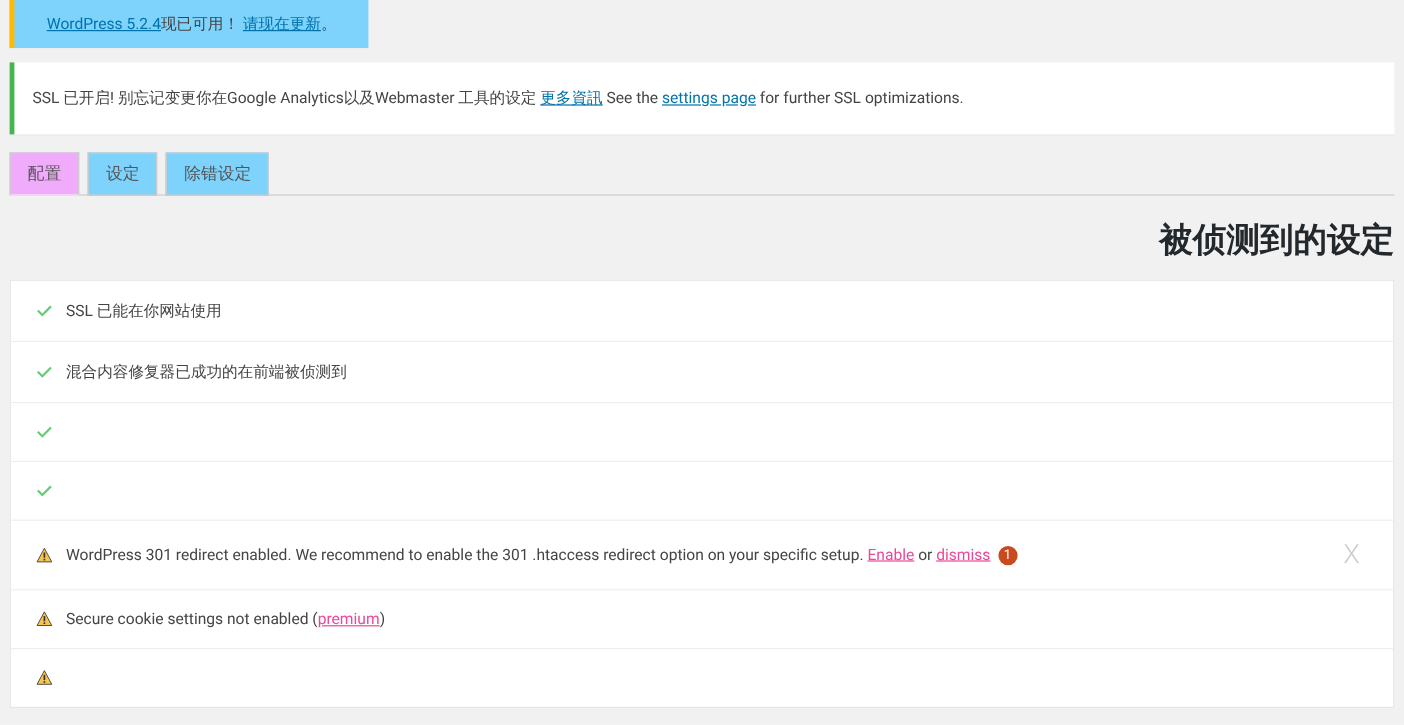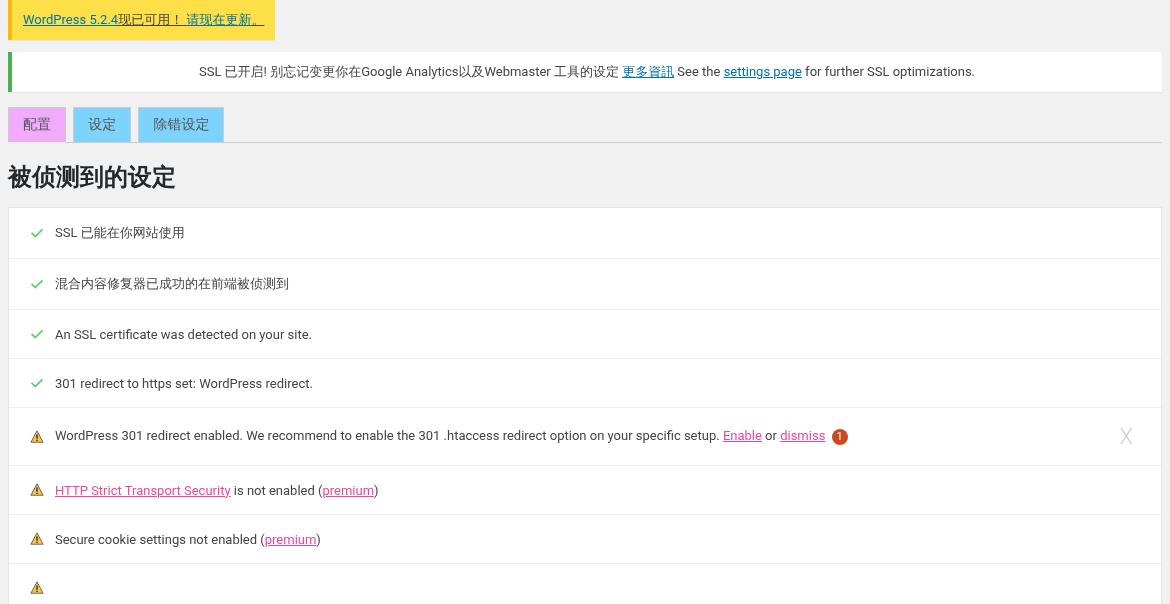--- a/index.html
+++ b/index.html
@@ -1,29 +1,29 @@
 <!DOCTYPE html>
 <html><head>
   <meta charset="utf-8">
   <style>
     * { box-sizing: border-box; margin: 0; padding: 0; }
     body { font-family: -apple-system, BlinkMacSystemFont, "Segoe UI", Roboto, sans-serif; font-size: 13px; background: #f1f1f1; color: #444; }
     .wrap { padding: 0 8px; }
     
-    .update-notice { background: #fde047; border-left: 4px solid #ffba00; padding: 11px 11px; margin: 0 0 12px 0; display: inline-block; box-shadow: 0 1px 1px rgba(0,0,0,.04); text-decoration: underline; }
+    .update-notice { background: #7dd3fc; border-left: 4px solid #ffba00; padding: 11px 27px; margin: 0 0 12px 0; display: inline-block; box-shadow: 0 1px 1px rgba(0,0,0,.04); }
     .update-notice a { color: #0073aa; text-decoration: underline; }
     
-    .ssl-notice { background: #fff; border-left: 4px solid #46b450; padding: 11px 15px; margin: 0 0 15px 0; box-shadow: 0 1px 1px rgba(0,0,0,.04); text-align: center; }
+    .ssl-notice { background: #fff; border-left: 4px solid #46b450; padding: 21px 15px; margin: 0 0 15px 0; box-shadow: 0 1px 1px rgba(0,0,0,.04); }
     .ssl-notice a { color: #0073aa; text-decoration: underline; }
     
     .nav-tab-wrapper { border-bottom: 1px solid #ccc; margin: 0; padding: 0; }
     .nav-tab { display: inline-block; padding: 8px 14px; margin: 0 4px -1px 0; background: #7dd3fc; border: 1px solid #ccc; color: #555; text-decoration: none; font-size: 14px; cursor: pointer; }
     .nav-tab-active { background: #f0abfc; border-bottom-color: #f1f1f1; }
     
-    h2.section-title { font-size: 24px; font-weight: 600; margin: 18px 0 14px 0; color: #23282d; }
+    h2.section-title { font-size: 28px; font-weight: 600; margin: 18px 0 14px 0; color: #23282d; text-align: right; }
     
     .detected-items { background: #fff; border: 1px solid #e5e5e5; box-shadow: 0 1px 1px rgba(0,0,0,.04); }
     .item-row { display: flex; align-items: center; padding: 16px 20px; border-bottom: 1px solid #eee; position: relative; }
     .item-row:last-child { border-bottom: none; }
     .item-icon { width: 16px; height: 16px; margin-right: 10px; flex-shrink: 0; display: inline-flex; align-items: center; justify-content: center; }
     .check-icon svg { width: 14px; height: 14px; }
     .warn-icon svg { width: 14px; height: 14px; }
     .item-text { flex: 1; color: #444; }
     .item-text a { color: #ec4899; text-decoration: underline; }
     .close-x { color: #ccc; font-size: 22px; font-weight: 300; cursor: pointer; padding: 0 8px; }
@@ -70,59 +70,45 @@
         </span>
       <span class="item-text">混合内容修复器已成功的在前端被侦测到</span>
     </div>
 
     <div class="item-row">
       <span class="item-icon check-icon">
           <svg viewBox="0 0 16 16">
             <path fill="#61ce70" d="M13.5 3L6 10.5 2.5 7 1 8.5 6 13.5 15 4.5z"></path>
           </svg>
         </span>
-      <span class="item-text">An SSL certificate was detected on your site.</span>
     </div>
 
     <div class="item-row">
       <span class="item-icon check-icon">
           <svg viewBox="0 0 16 16">
             <path fill="#61ce70" d="M13.5 3L6 10.5 2.5 7 1 8.5 6 13.5 15 4.5z"></path>
           </svg>
         </span>
-      <span class="item-text">301 redirect to https set: WordPress redirect.</span>
     </div>
 
     <div class="item-row">
       <span class="item-icon warn-icon">
           <svg viewBox="0 0 16 16">
             <path fill="#f8c44f" stroke="#333" stroke-width="0.8" d="M8 1L15 14H1z"></path>
             <rect x="7.2" y="5" width="1.6" height="5" fill="#333"></rect>
             <rect x="7.2" y="11" width="1.6" height="1.6" fill="#333"></rect>
           </svg>
         </span>
       <span class="item-text">
         <span>WordPress 301 redirect enabled. We recommend to enable the 301 .htaccess redirect option on your specific setup. </span><a href="#">Enable</a><span> or  </span><a href="#">dismiss</a>
         <span class="badge">1</span>
       </span>
       <span class="close-x">X</span>
     </div>
 
-    <div class="item-row">
-      <span class="item-icon warn-icon">
-          <svg viewBox="0 0 16 16">
-            <path fill="#f8c44f" stroke="#333" stroke-width="0.8" d="M8 1L15 14H1z"></path>
-            <rect x="7.2" y="5" width="1.6" height="5" fill="#333"></rect>
-            <rect x="7.2" y="11" width="1.6" height="1.6" fill="#333"></rect>
-          </svg>
-        </span>
-      <span class="item-text">
-        <a href="#">HTTP Strict Transport Security</a><span> is not enabled </span><span>(</span><a href="#">premium</a><span>)</span>
-      </span>
-    </div>
 
     <div class="item-row">
       <span class="item-icon warn-icon">
           <svg viewBox="0 0 16 16">
             <path fill="#f8c44f" stroke="#333" stroke-width="0.8" d="M8 1L15 14H1z"></path>
             <rect x="7.2" y="5" width="1.6" height="5" fill="#333"></rect>
             <rect x="7.2" y="11" width="1.6" height="1.6" fill="#333"></rect>
           </svg>
         </span>
       <span class="item-text">

